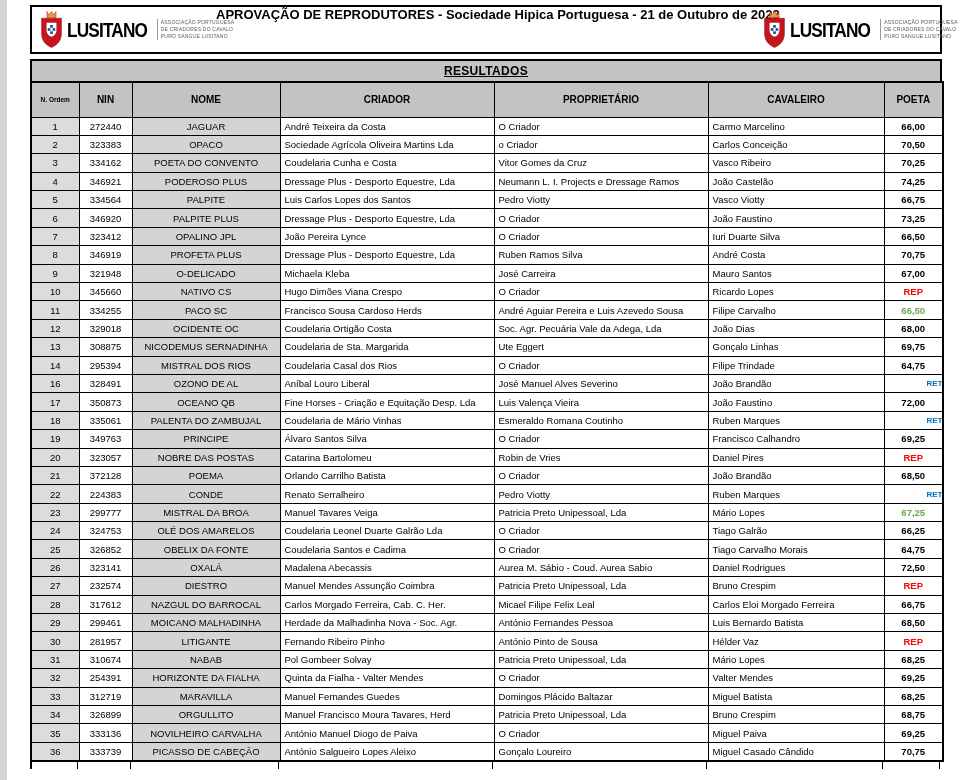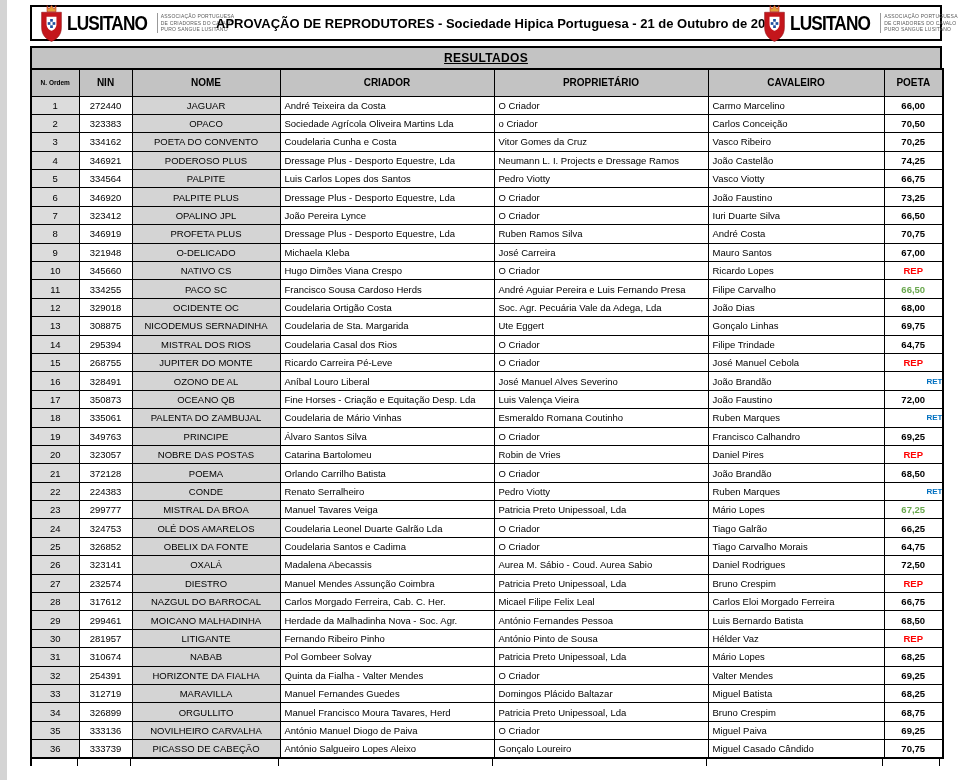--- a/index.html
+++ b/index.html
@@ -7,21 +7,21 @@
   body {
     width:964px; height:780px; background:#ffffff; position:relative;
     font-family:"Liberation Sans", sans-serif; color:#000;
     overflow:hidden;
   }
   .edge-strip { position:absolute; left:0; top:0; width:7px; height:780px; background:#d4d4d4; }
   .content { position:absolute; left:30px; top:5px; width:912px; }
 
   
   .header-box {
-    height:36px; border:2px solid #000; display:flex; align-items:center;
+    height:49px; border:2px solid #000; display:flex; 
     justify-content:space-between; padding:0 6px; background:#fff;
   }
   .logo { display:flex; align-items:center; width:178px; flex-shrink:0; }
   .logo-right { justify-content:flex-end; }
   .logo svg { flex-shrink:0; }
   .logo-word {
     font-weight:bold; font-size:21px; letter-spacing:-1px;
     display:inline-block; transform:scaleX(0.82); transform-origin:left center;
     margin-left:2px; white-space:nowrap;
   }
@@ -35,21 +35,21 @@
   .resultados-bar {
     margin-top:5px; height:22px; background:#c3c3c3;
     border:2px solid #000; border-bottom:0;
     display:flex; align-items:center; justify-content:center;
   }
   .resultados-text { font-weight:bold; font-size:12px; text-decoration:underline; letter-spacing:0.3px; }
 
   
   table { border-collapse:collapse; width:912px; table-layout:fixed; border:2px solid #000; }
   th, td { border:1px solid #000; overflow:hidden; white-space:nowrap; padding:0; }
-  thead th { background:#c3c3c3; font-size:10px; font-weight:bold; height:27px; text-align:center; }
+  thead th { background:#c3c3c3; font-size:10px; font-weight:bold; height:35px; text-align:center; }
   thead th.ordem { font-size:6.5px; }
   tbody td { height:18.4px; font-size:9.5px; vertical-align:middle; }
   td.ordem { background:#dcdcdc; text-align:center; }
   td.nin  { text-align:center; }
   td.nome { background:#d4d4d4; font-weight:normal; text-align:center; font-size:9.5px; }
   td.criador, td.proprietario, td.cavaleiro { text-align:left; padding-left:4px; }
   td.nota { font-weight:bold; text-align:center; }
   td.nota.rep { color:#FF0000; }
   td.nota.retirado { color:#0070C0; font-size:8px;padding-left:42px; }
   td.nota.green { color:#6AA84F; }
@@ -220,21 +220,21 @@
           <td class="criador">Hugo Dimões Viana Crespo</td>
           <td class="proprietario">O Criador</td>
           <td class="cavaleiro">Ricardo Lopes</td>
           <td class="nota rep">REP</td>
         </tr>
         <tr>
           <td class="ordem">11</td>
           <td class="nin">334255</td>
           <td class="nome">PACO SC</td>
           <td class="criador">Francisco Sousa Cardoso Herds</td>
-          <td class="proprietario">André Aguiar Pereira e Luis  Fernando Presa</td>
+          <td class="proprietario">André Aguiar Pereira e Luis  Azevedo Sousa</td>
           <td class="cavaleiro">Filipe Carvalho</td>
           <td class="nota green">66,50</td>
         </tr>
         <tr>
           <td class="ordem">12</td>
           <td class="nin">329018</td>
           <td class="nome">OCIDENTE OC</td>
           <td class="criador">Coudelaria Ortigão Costa</td>
           <td class="proprietario">Soc. Agr. Pecuária Vale da Adega, Lda</td>
           <td class="cavaleiro">João Dias</td>
@@ -250,29 +250,20 @@
           <td class="nota normal">69,75</td>
         </tr>
         <tr>
           <td class="ordem">14</td>
           <td class="nin">295394</td>
           <td class="nome">MISTRAL DOS RIOS</td>
           <td class="criador">Coudelaria Casal dos Rios</td>
           <td class="proprietario">O  Criador</td>
           <td class="cavaleiro">Filipe Trindade</td>
           <td class="nota normal">64,75</td>
-        </tr>
-        <tr>
-          <td class="ordem">15</td>
-          <td class="nin">268755</td>
-          <td class="nome">JUPITER DO MONTE</td>
-          <td class="criador">Ricardo Carreira Pé-Leve</td>
-          <td class="proprietario">O Criador</td>
-          <td class="cavaleiro">José Manuel Cebola</td>
-          <td class="nota rep">REP</td>
         </tr>
         <tr>
           <td class="ordem">16</td>
           <td class="nin">328491</td>
           <td class="nome">OZONO DE AL</td>
           <td class="criador">Aníbal Louro Liberal</td>
           <td class="proprietario">José Manuel Alves Severino</td>
           <td class="cavaleiro">João Brandão</td>
           <td class="nota retirado">RETIRADO</td>
         </tr>

